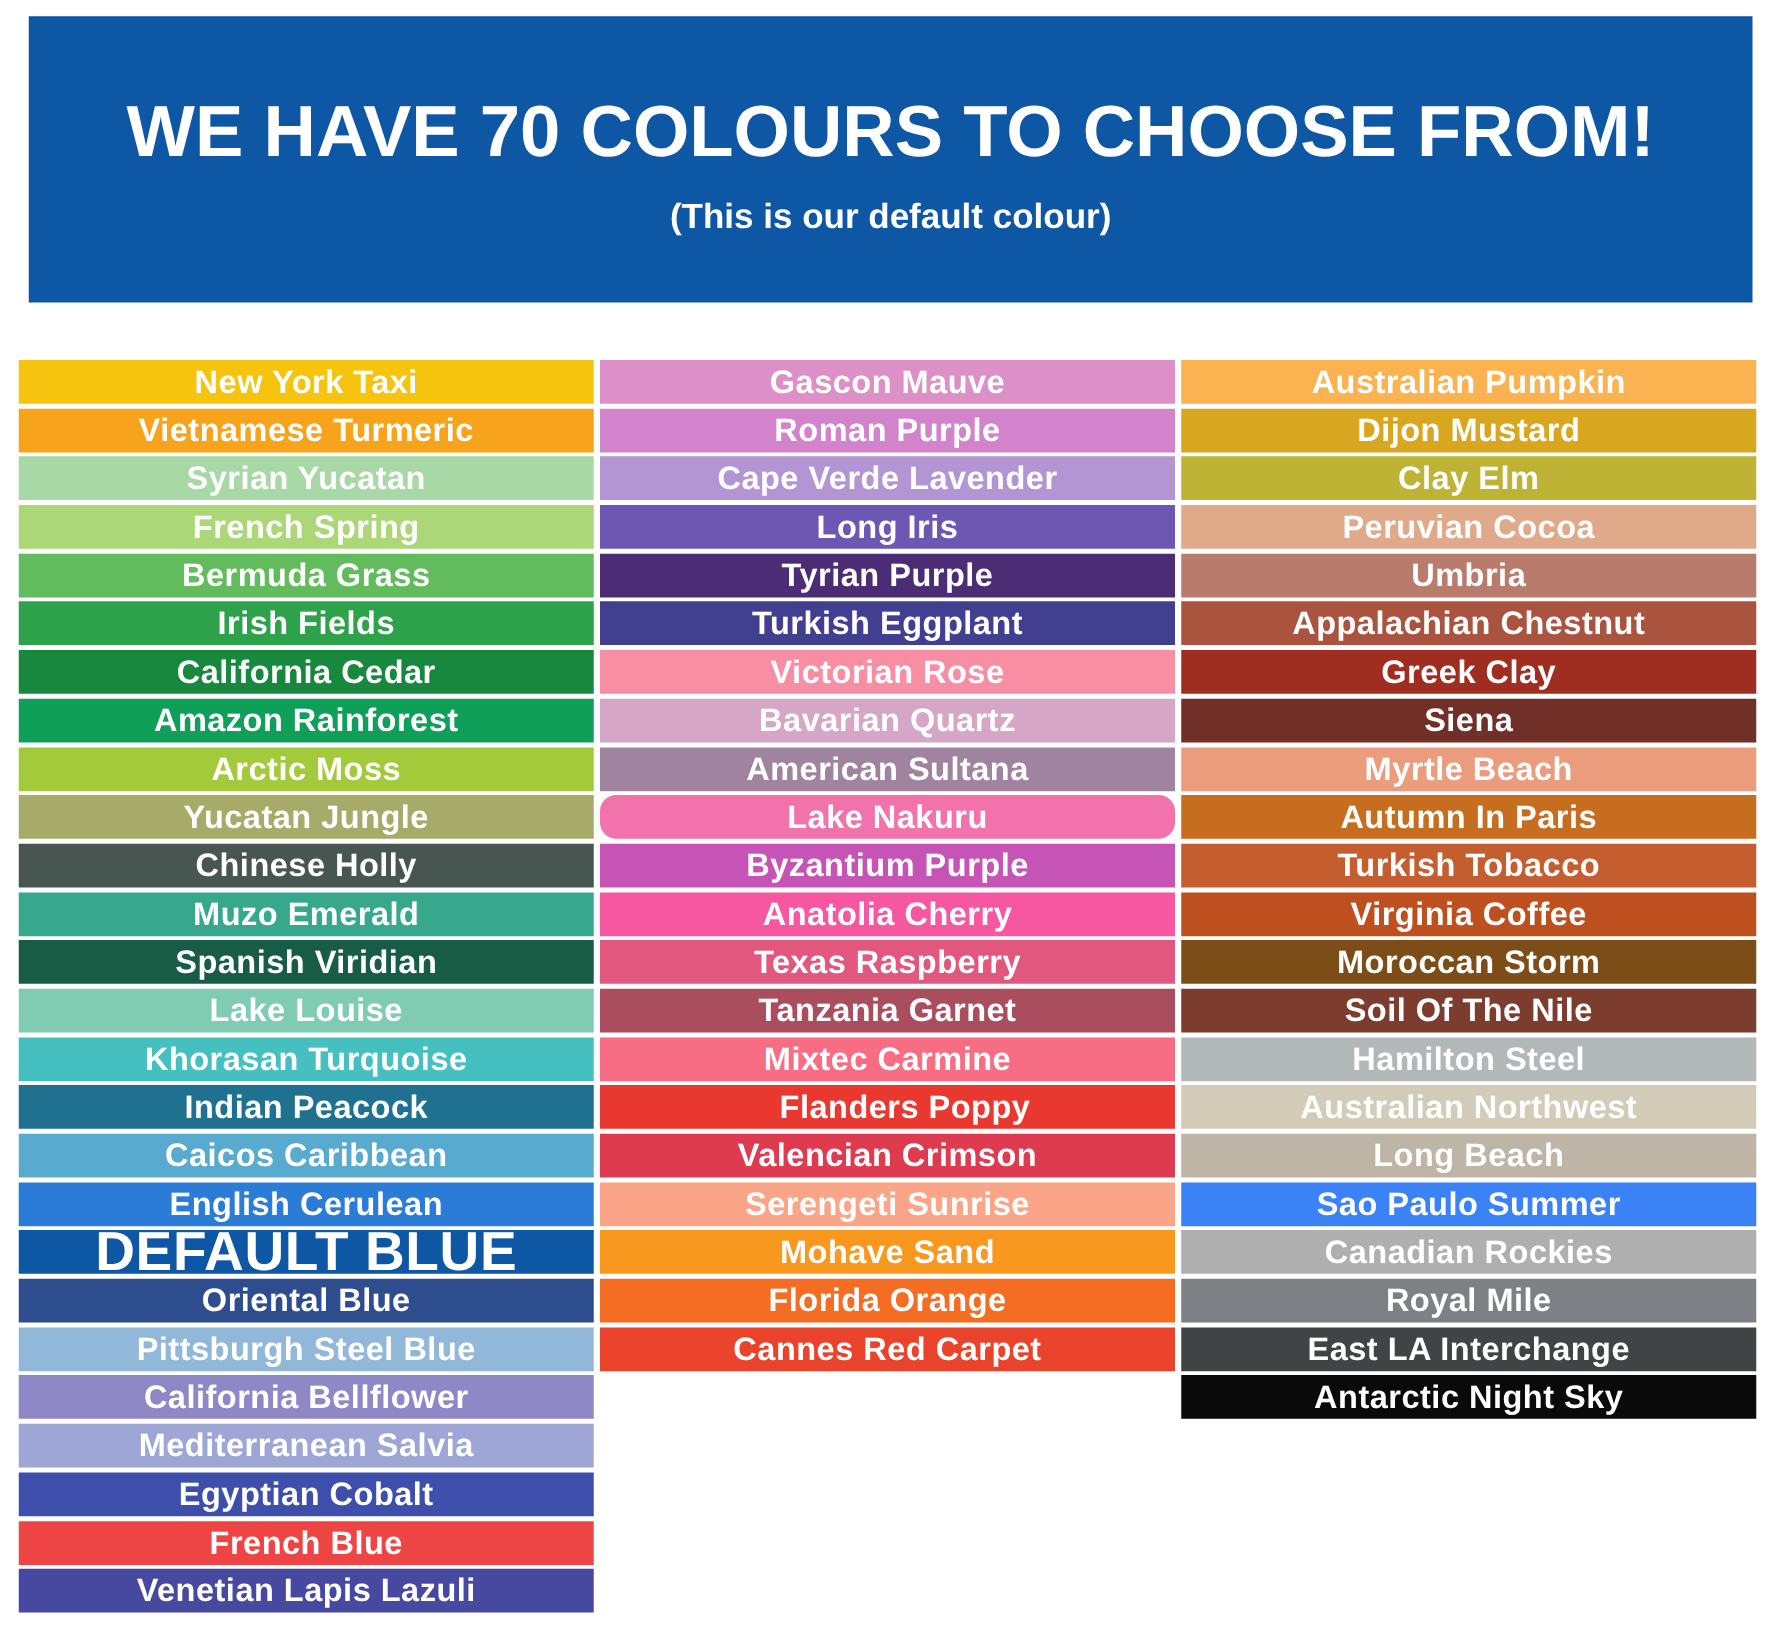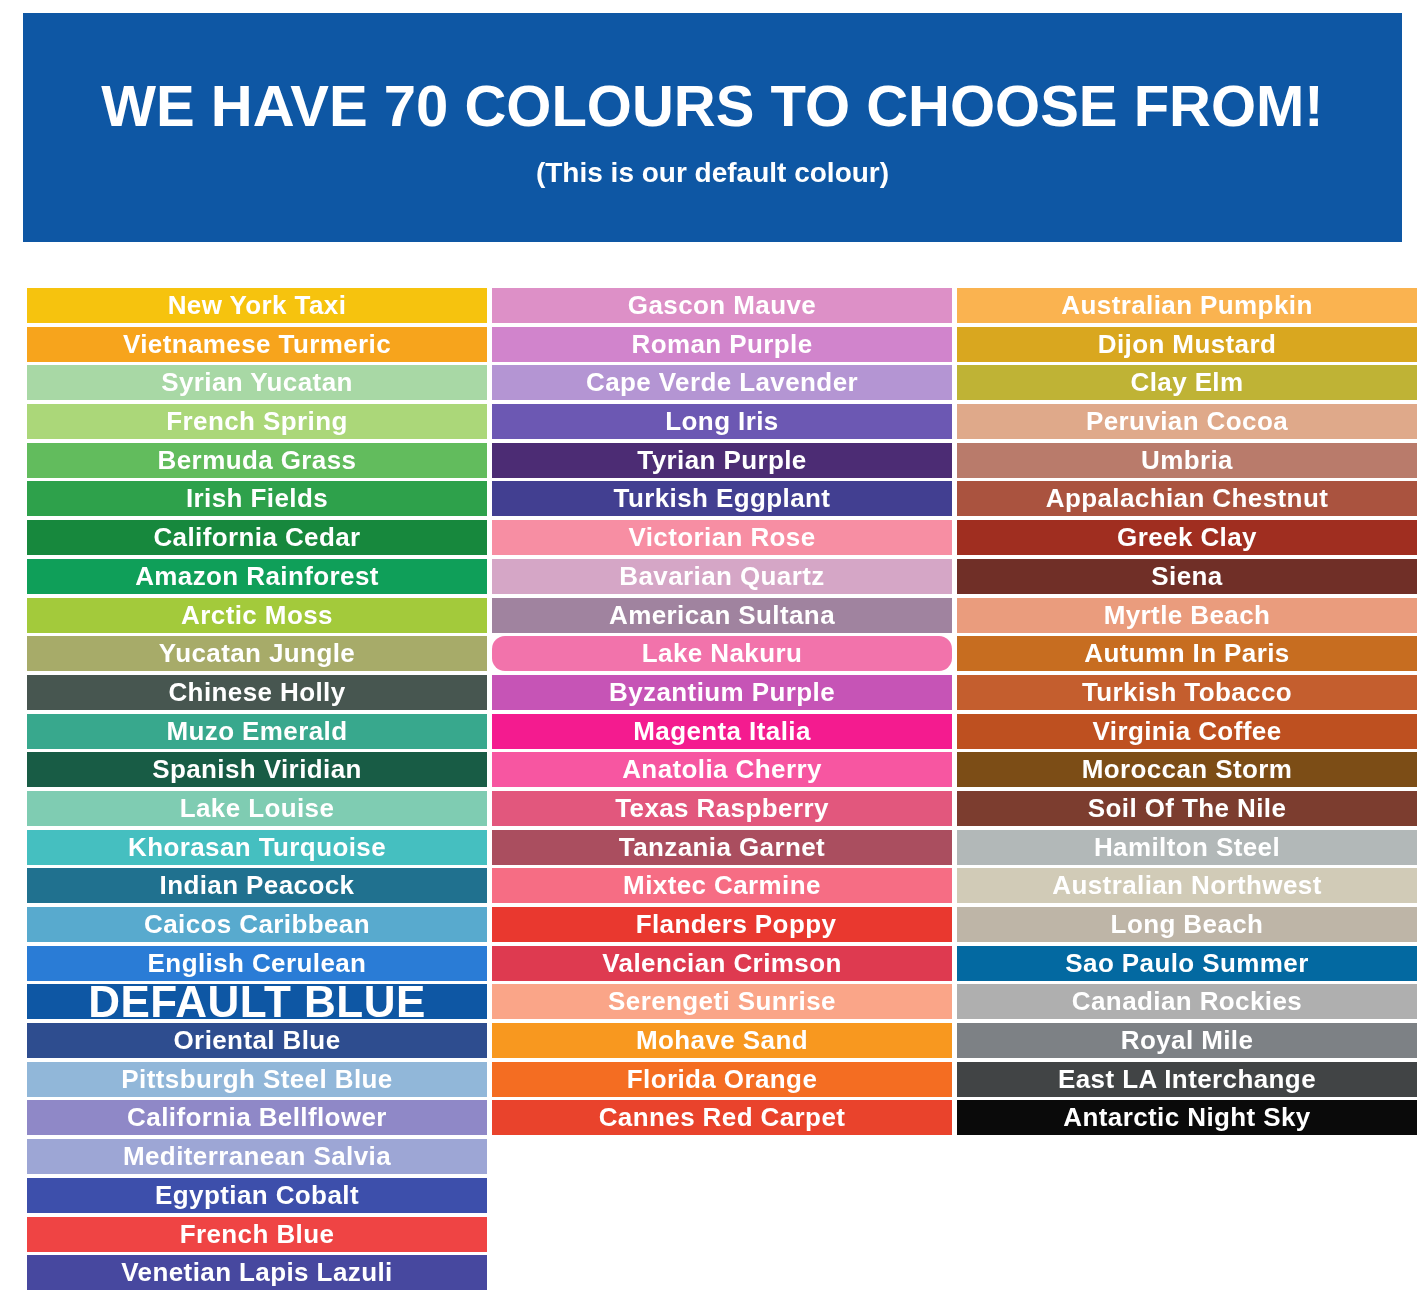--- a/index.html
+++ b/index.html
@@ -34,21 +34,20 @@
     font-size: 28px;
     font-weight: 700;
     line-height: 1;
   }
   .grid {
     position: absolute;
     left: 15px;
     top: 288px;
     display: flex;
     gap: 5px;
-    margin-left: 12px;
   }
   .col {
     width: 460px;
     display: flex;
     flex-direction: column;
   }
   .swatch {
     height: 35px;
     margin-bottom: 3.7px;
     display: flex;
@@ -108,21 +107,20 @@
       <div class="swatch" style="background: rgb(209, 132, 204);">Roman Purple</div>
       <div class="swatch" style="background: rgb(180, 149, 211);">Cape Verde Lavender</div>
       <div class="swatch" style="background: rgb(108, 88, 179);">Long Iris</div>
       <div class="swatch" style="background: rgb(76, 44, 116);">Tyrian Purple</div>
       <div class="swatch" style="background: rgb(66, 63, 145);">Turkish Eggplant</div>
       <div class="swatch" style="background: rgb(247, 142, 163);">Victorian Rose</div>
       <div class="swatch" style="background: rgb(213, 166, 198);">Bavarian Quartz</div>
       <div class="swatch" style="background: rgb(160, 131, 159);">American Sultana</div>
       <div class="swatch" style="background: rgb(242, 115, 171); border-radius: 13px;">Lake Nakuru</div>
       <div class="swatch" style="background: rgb(198, 84, 182);">Byzantium Purple</div>
-      <div class="swatch" style="background: rgb(244, 27, 143);">Magenta Italia</div>
       <div class="swatch" style="background: rgb(247, 86, 161);">Anatolia Cherry</div>
       <div class="swatch" style="background: rgb(226, 87, 125);">Texas Raspberry</div>
       <div class="swatch" style="background: rgb(170, 78, 95);">Tanzania Garnet</div>
       <div class="swatch" style="background: rgb(246, 109, 132);">Mixtec Carmine</div>
       <div class="swatch" style="background: rgb(233, 56, 47); padding-left: 28px;">Flanders Poppy</div>
       <div class="swatch" style="background: rgb(222, 58, 80);">Valencian Crimson</div>
       <div class="swatch" style="background: rgb(250, 165, 136);">Serengeti Sunrise</div>
       <div class="swatch" style="background: rgb(248, 152, 31);">Mohave Sand</div>
       <div class="swatch" style="background: rgb(244, 109, 34);">Florida Orange</div>
       <div class="swatch" style="background: rgb(233, 67, 44);">Cannes Red Carpet</div>
@@ -138,19 +136,19 @@
       <div class="swatch" style="background: rgb(112, 47, 39);">Siena</div>
       <div class="swatch" style="background: rgb(234, 156, 125);">Myrtle Beach</div>
       <div class="swatch" style="background: rgb(199, 109, 32);">Autumn In Paris</div>
       <div class="swatch" style="background: rgb(196, 94, 46);">Turkish Tobacco</div>
       <div class="swatch" style="background: rgb(190, 80, 32);">Virginia Coffee</div>
       <div class="swatch" style="background: rgb(124, 77, 22);">Moroccan Storm</div>
       <div class="swatch" style="background: rgb(124, 61, 47);">Soil Of The Nile</div>
       <div class="swatch" style="background: rgb(178, 184, 184);">Hamilton Steel</div>
       <div class="swatch" style="background: rgb(209, 203, 183);">Australian Northwest</div>
       <div class="swatch" style="background: rgb(190, 181, 167);">Long Beach</div>
-      <div class="swatch" style="background: #0369a1;">Sao Paulo Summer</div>
+      <div class="swatch" style="background: #3b82f6;">Sao Paulo Summer</div>
       <div class="swatch" style="background: rgb(175, 175, 175);">Canadian Rockies</div>
       <div class="swatch" style="background: rgb(125, 129, 133);">Royal Mile</div>
       <div class="swatch" style="background: rgb(65, 68, 69);">East LA Interchange</div>
       <div class="swatch" style="background: rgb(10, 10, 10);">Antarctic Night Sky</div>
     </div>
 </div>
 
 </body></html>

